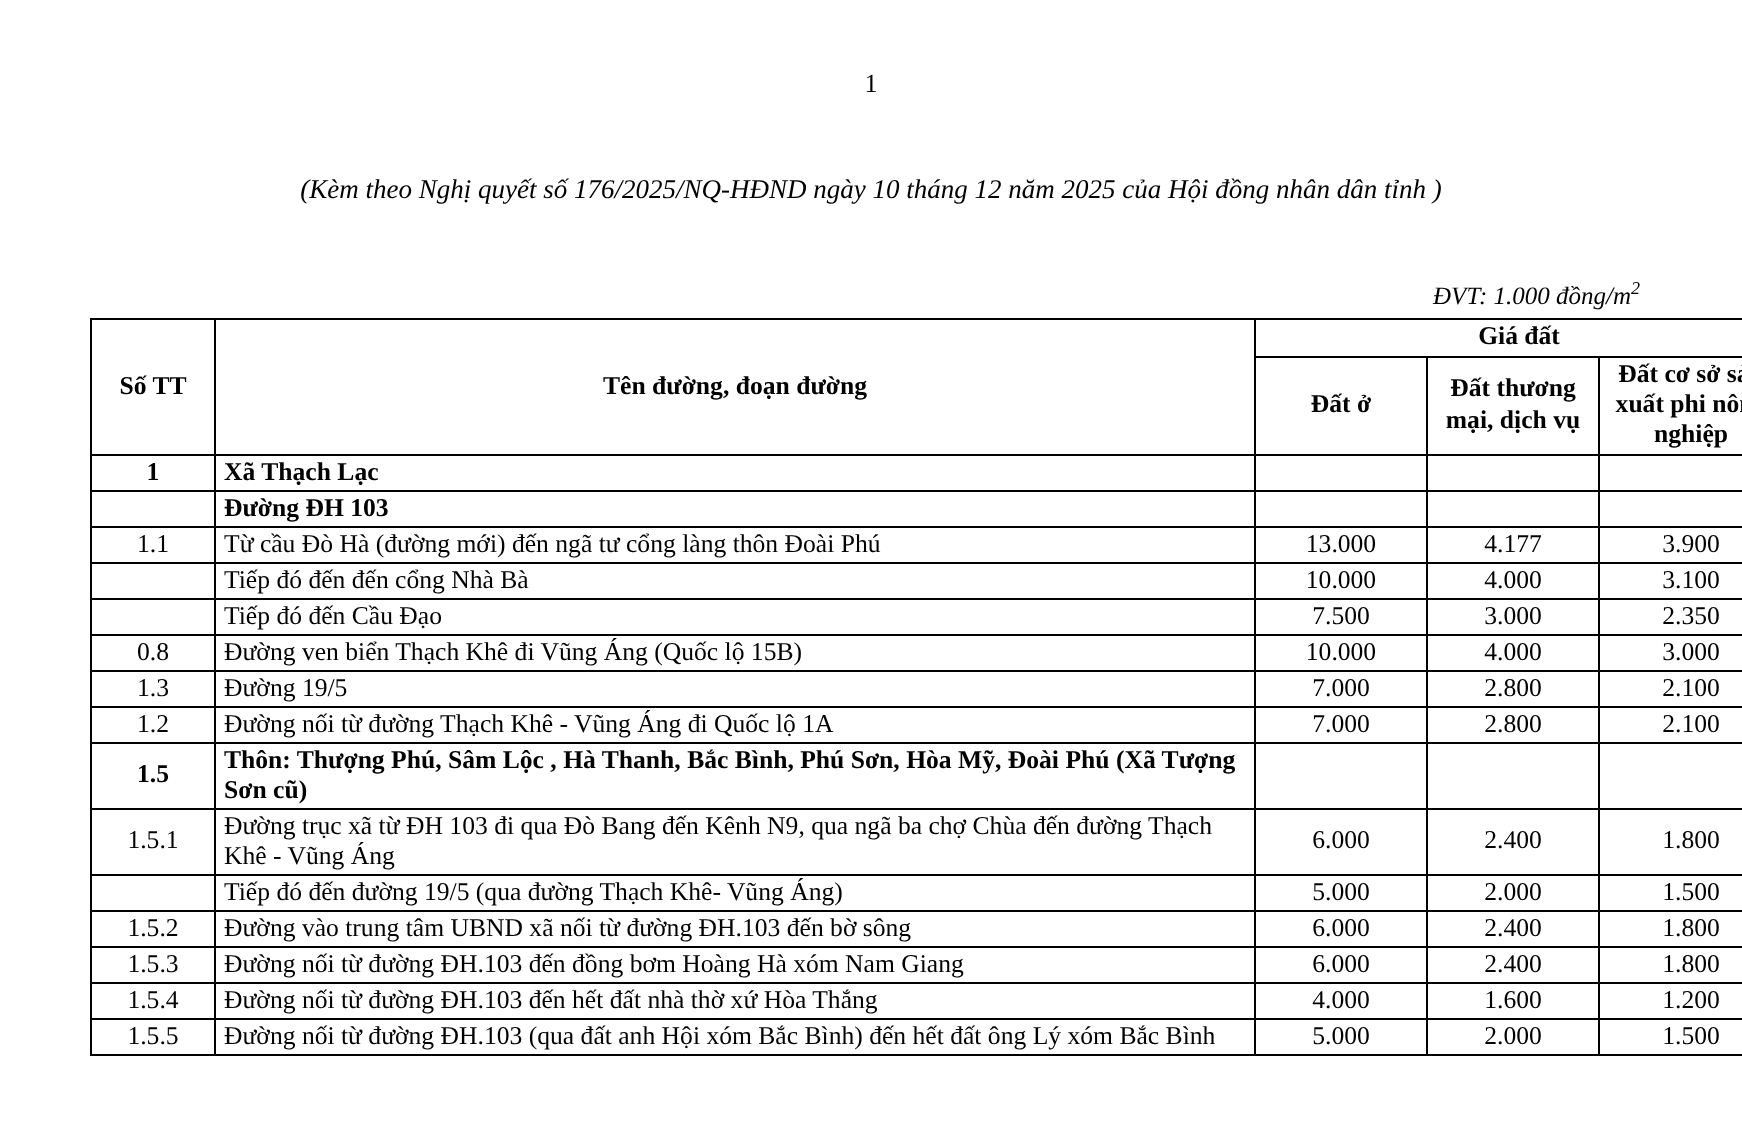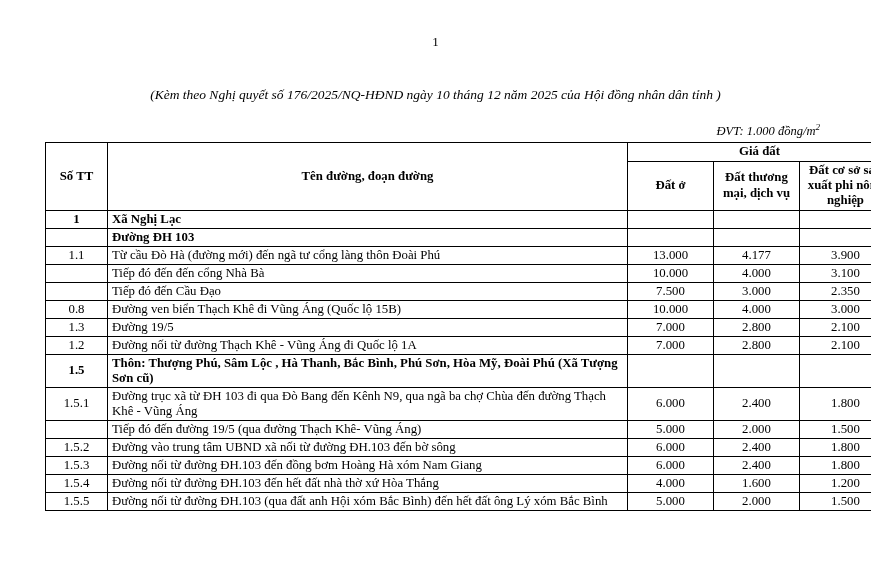--- a/index.html
+++ b/index.html
@@ -38,21 +38,21 @@
     text-align: center;
     font-size: 13.5px;
     font-style: italic;
     line-height: 1.35;
     margin-top: 18px;
   }
   .unit-line {
     text-align: right;
     font-size: 12.5px;
     font-style: italic;
-    margin-top: 18px;
+    margin-top: 35px;
     padding-right: 6px;
   }
   .unit-line sup {
     font-size: 9px;
   }
   table.price-table {
     border-collapse: collapse;
     width: 100%;
     margin-top: 3px;
     table-layout: fixed;
@@ -116,21 +116,21 @@
       </tr>
       <tr>
         <th class="hd">Đất ở</th>
         <th class="hd">Đất thương mại, dịch vụ</th>
         <th class="hd">Đất cơ sở sản xuất phi nông nghiệp</th>
       </tr>
     </thead>
     <tbody>
         <tr class="row-h">
           <td class="c-stt bold">1</td>
-          <td class="c-name bold">Xã Nghị Lạc</td>
+          <td class="c-name bold">Xã Thạch Lạc</td>
           <td class="c-num"></td>
           <td class="c-num"></td>
           <td class="c-num"></td>
         </tr>
         <tr class="row-h">
           <td class="c-stt bold"></td>
           <td class="c-name bold">Đường ĐH 103</td>
           <td class="c-num"></td>
           <td class="c-num"></td>
           <td class="c-num"></td>

